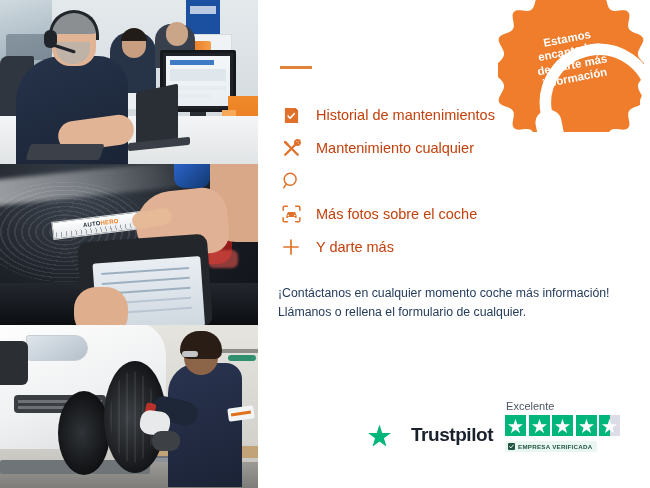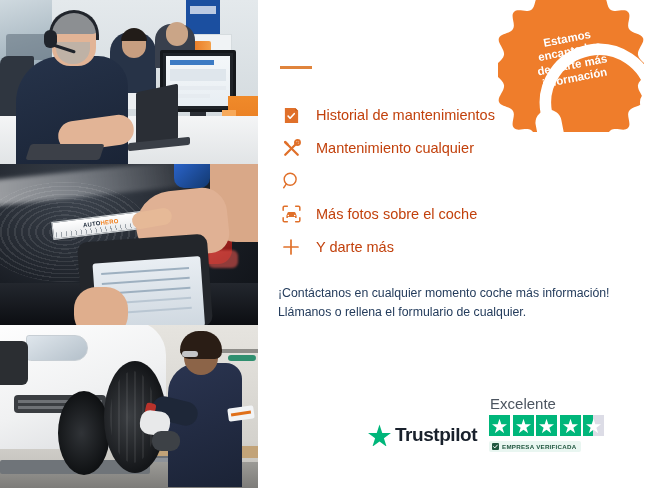--- a/index.html
+++ b/index.html
@@ -420,27 +420,27 @@
     max-width: 350px;
   }
   .contact p { margin: 0; }
 
   
   .trust {
     position: absolute;
     left: 110px; bottom: 36px;
     display: flex; align-items: flex-end; gap: 12px;
   }
-  .tp-logo { display: flex; align-items: center; gap: 4px; padding-bottom: 6px; }
+  .tp-logo { display: flex; align-items: center; gap: 20px; padding-bottom: 6px; }
   .tp-name {
     font-size: 19px; font-weight: 700; color: #19212c; letter-spacing: -0.45px;
   }
   .tp-right { display: flex; flex-direction: column; align-items: flex-start; }
   .tp-excelente {
-    font-size: 15px; color: #4c5560; margin-bottom: 3px; margin-left: 1px;
+    font-size: 11px; color: #4c5560; margin-bottom: 3px; margin-left: 1px;
   }
   .tp-stars { display: flex; gap: 2.5px; }
   .tp-star {
     width: 21px; height: 21px;
     background: #00b67a;
     display: flex; align-items: center; justify-content: center;
   }
   .tp-star.half { background: linear-gradient(90deg,#00b67a 50%, #dcdce6 50%); }
   .tp-verified {
     margin-top: 5px;

